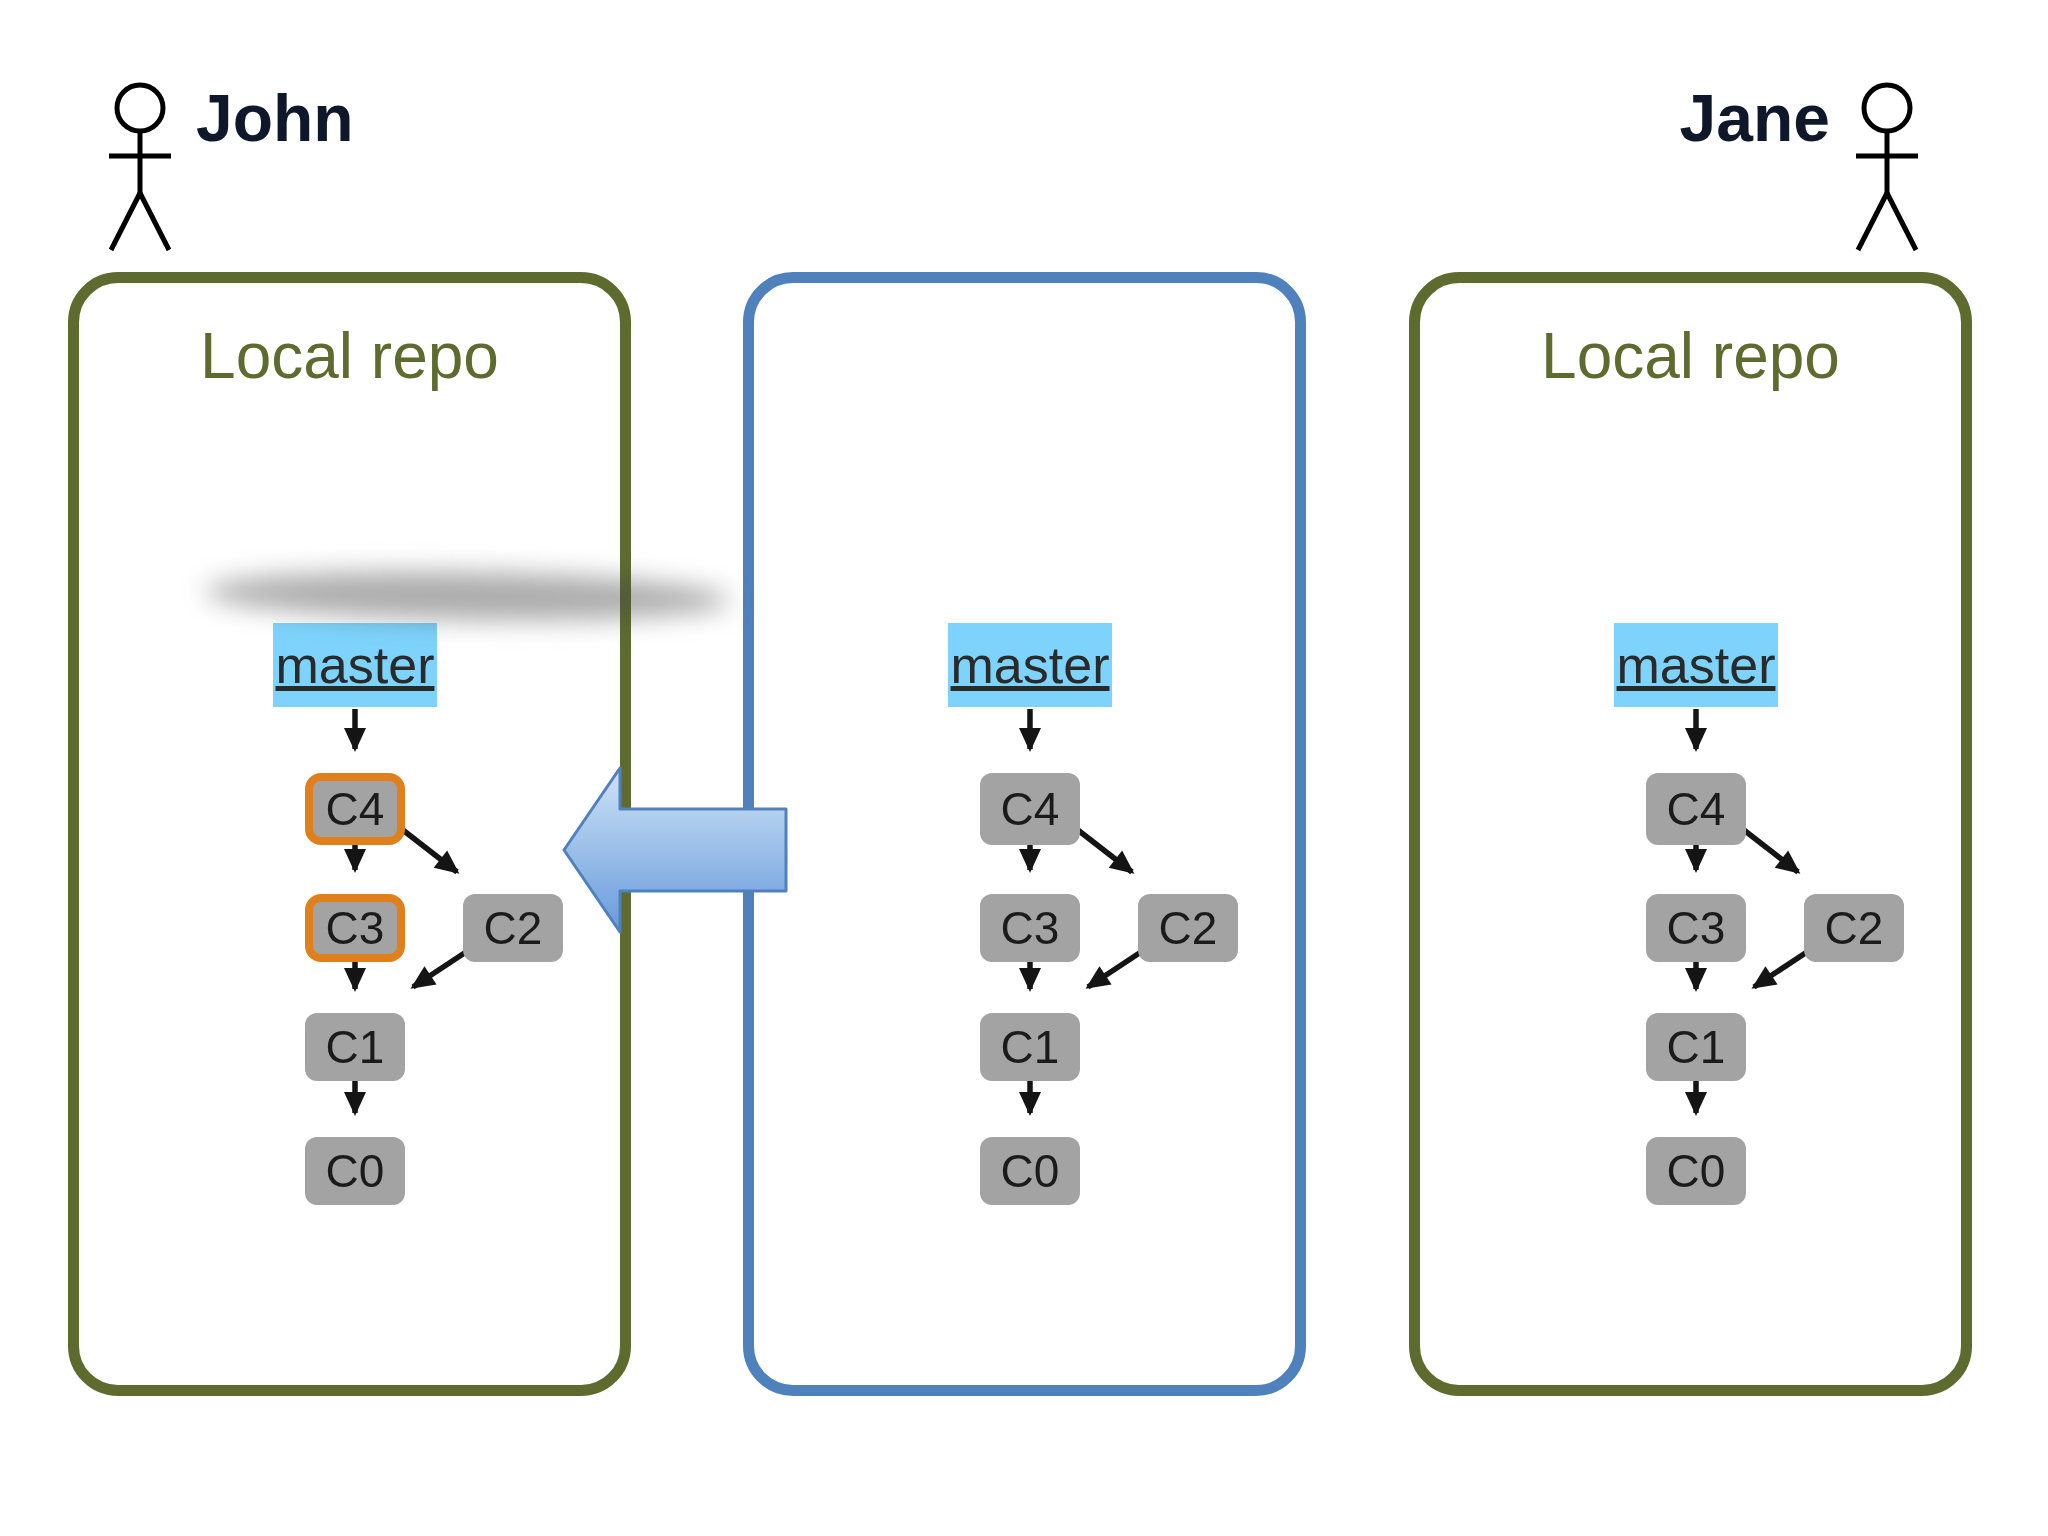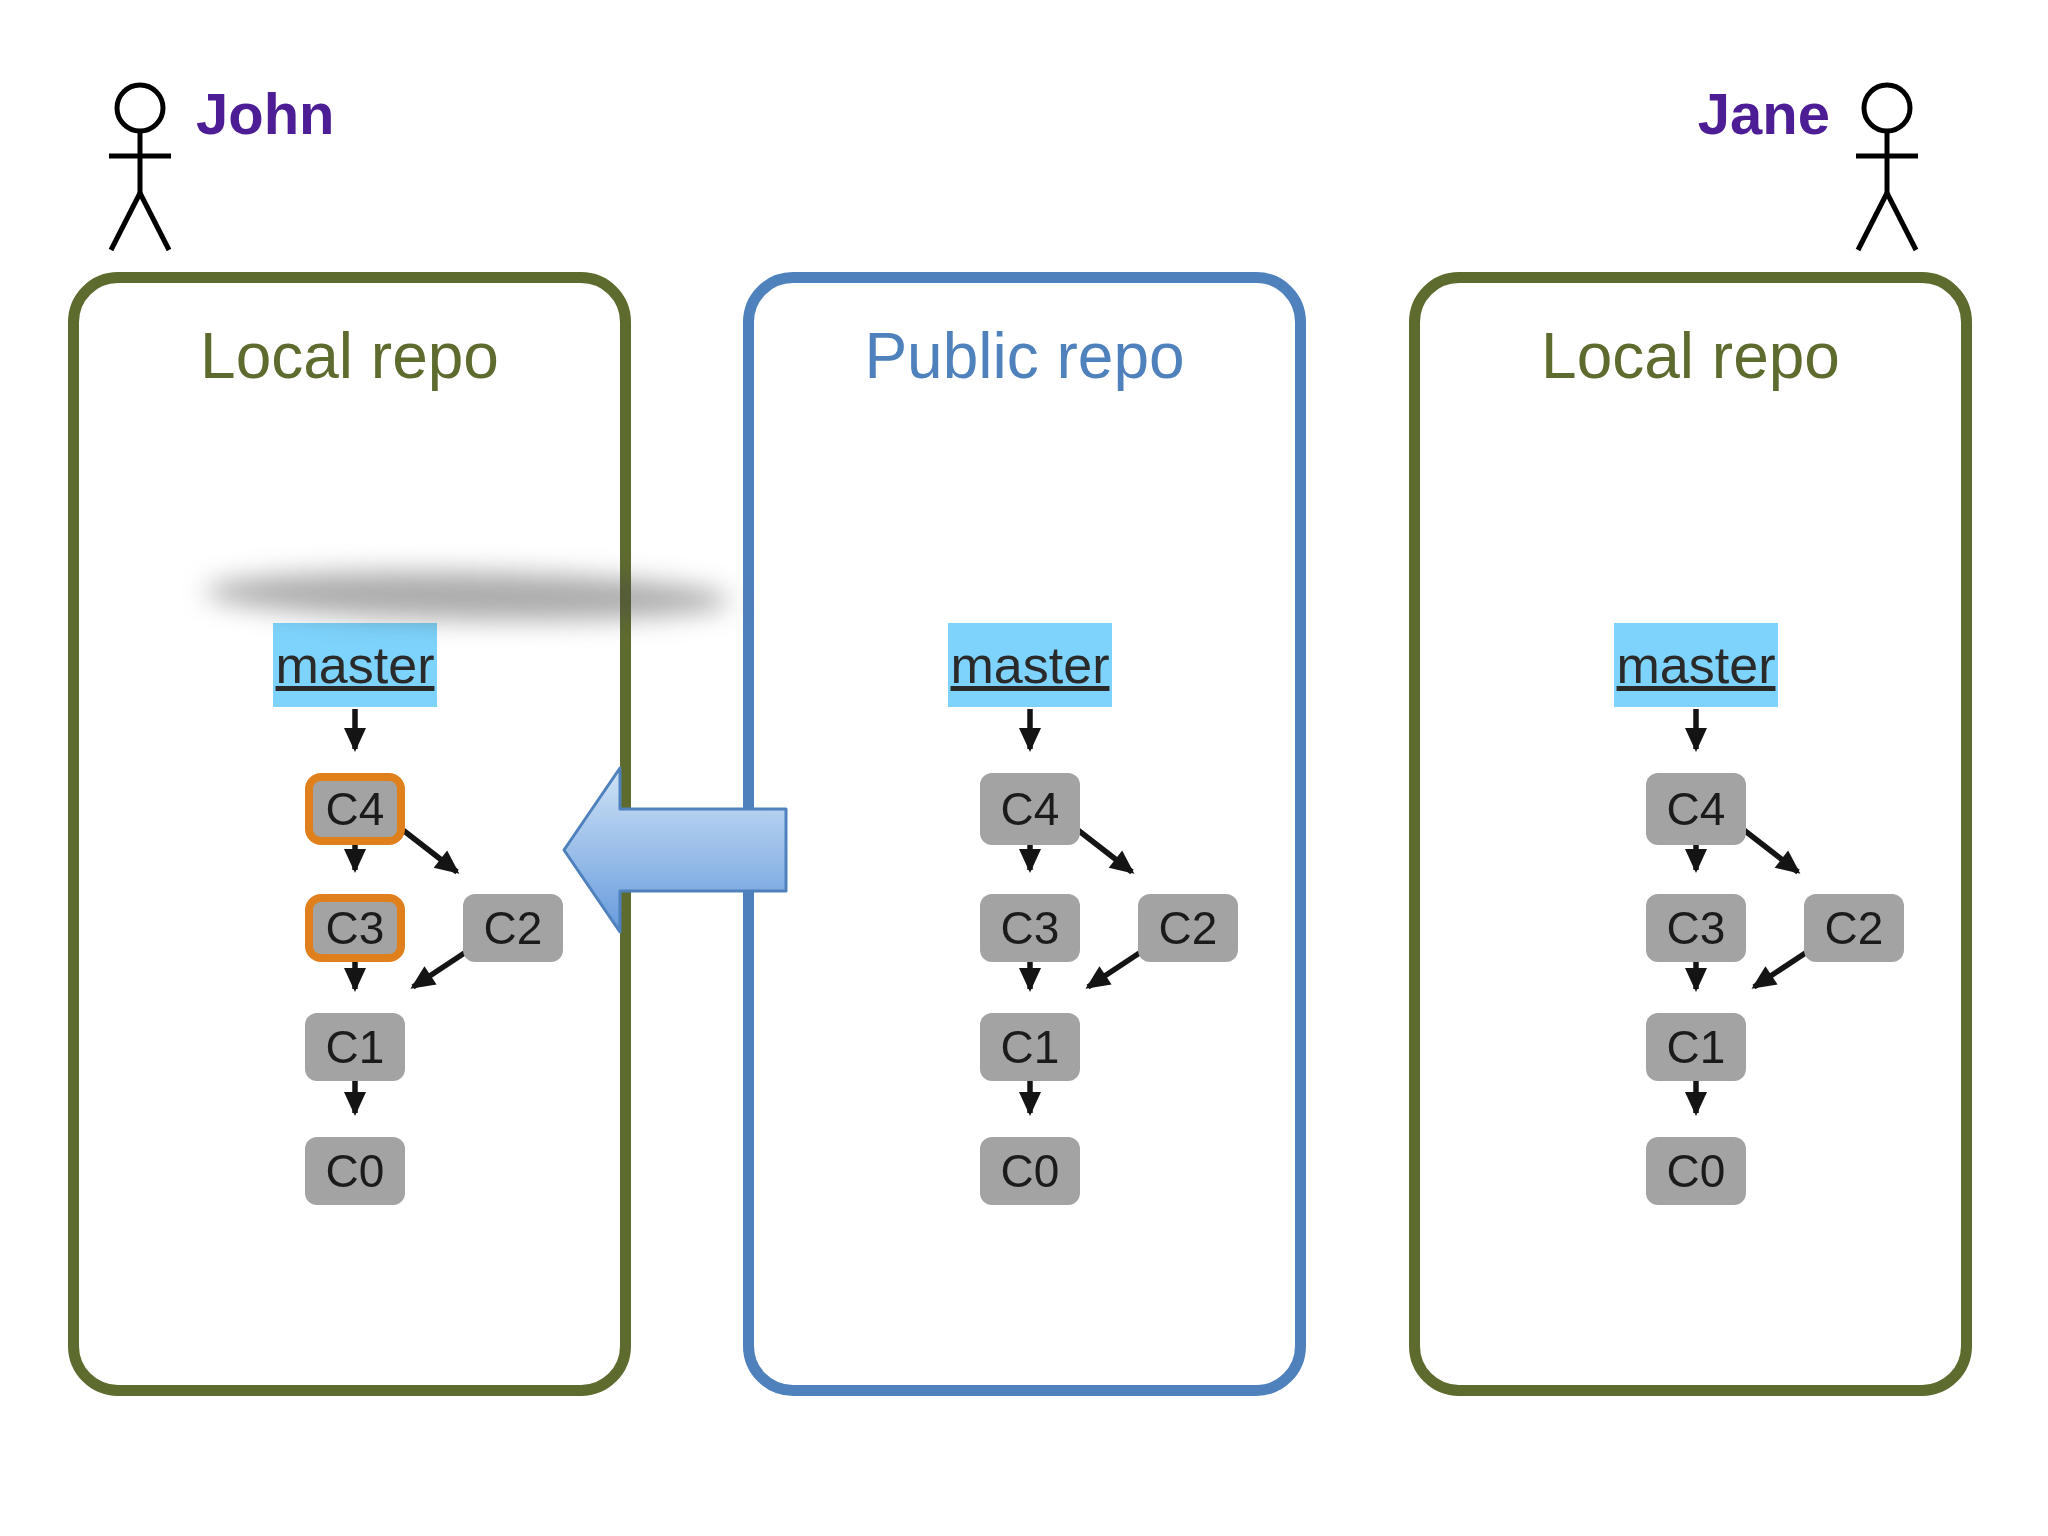--- a/index.html
+++ b/index.html
@@ -1,21 +1,21 @@
 <!DOCTYPE html>
 <html><head>
 <meta charset="utf-8">
 <style>
   html,body{margin:0;padding:0;background:#ffffff;}
   .canvas{position:relative;width:2048px;height:1536px;background:#ffffff;overflow:hidden;
           font-family:"Liberation Sans",sans-serif;}
 
   
   .person-svg{position:absolute;z-index:2;}
-  .person-name{position:absolute;z-index:2;font-weight:bold;font-size:58px;color:#4c1d95;}
+  .person-name{position:absolute;z-index:2;font-weight:bold;font-size:66px;color:#0f172a;}
   .person-name.john{left:196px;top:80px;width:300px;text-align:left;}
   .person-name.jane{left:1630px;top:80px;width:200px;text-align:right;}
 
   
   .repo-box{position:absolute;top:272px;width:563px;height:1124px;box-sizing:border-box;
             border-radius:50px;background:#ffffff;z-index:1;}
   .repo-box.theme-olive{border:11px solid #5e6b2f;}
   .repo-box.theme-blue{border:11px solid #4f81bd;}
   .repo-0{left:68px;} .repo-1{left:743px;} .repo-2{left:1409px;}
   .repo-title{margin-top:36px;text-align:center;font-size:64px;}
@@ -86,21 +86,20 @@
         <div class="gnode node-branch" style="left: 205px; top: 351px; width: 164px; height: 84px;">master</div>
         <div class="gnode node-commit highlighted" style="left: 237px; top: 485px; width: 100px; height: 72px;">C4</div>
         <div class="gnode node-commit highlighted" style="left: 237px; top: 606px; width: 100px; height: 68px;">C3</div>
         <div class="gnode node-commit" style="left: 395px; top: 606px; width: 100px; height: 68px;">C2</div>
         <div class="gnode node-commit" style="left: 237px; top: 725px; width: 100px; height: 68px;">C1</div>
         <div class="gnode node-commit" style="left: 237px; top: 849px; width: 100px; height: 68px;">C0</div>
       </div>
   </div>
 
   <div class="repo-box repo-1 theme-blue">
-    <div class="repo-title">Public repo</div>
     <div class="graph">
         <svg width="563" height="1028" viewBox="0 0 563 1028">
           <defs>
             <marker id="ah1" markerUnits="userSpaceOnUse" markerWidth="30" markerHeight="30" refX="24" refY="15" orient="auto">
               <path d="M3,4 L27,15 L3,26 Z" fill="#141414"></path>
             </marker>
           </defs>
           <line x1="287" y1="437" x2="287" y2="477" stroke="#141414" stroke-width="5.5" marker-end="url(#ah1)"></line>
           <line x1="287" y1="559" x2="287" y2="598" stroke="#141414" stroke-width="5.5" marker-end="url(#ah1)"></line>
           <line x1="331" y1="555" x2="389" y2="600" stroke="#141414" stroke-width="5.5" marker-end="url(#ah1)"></line>

